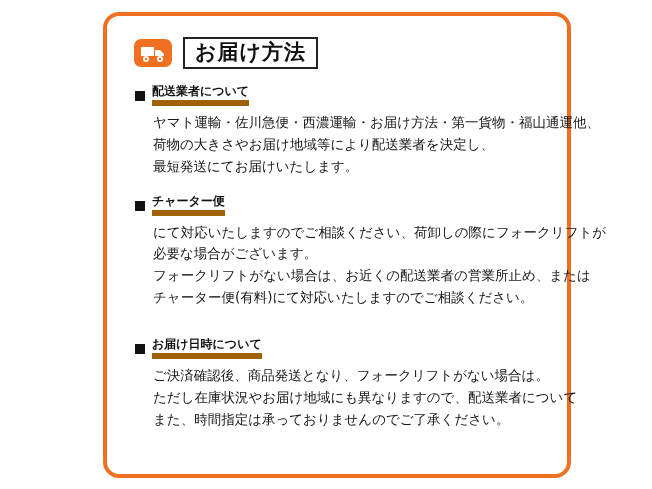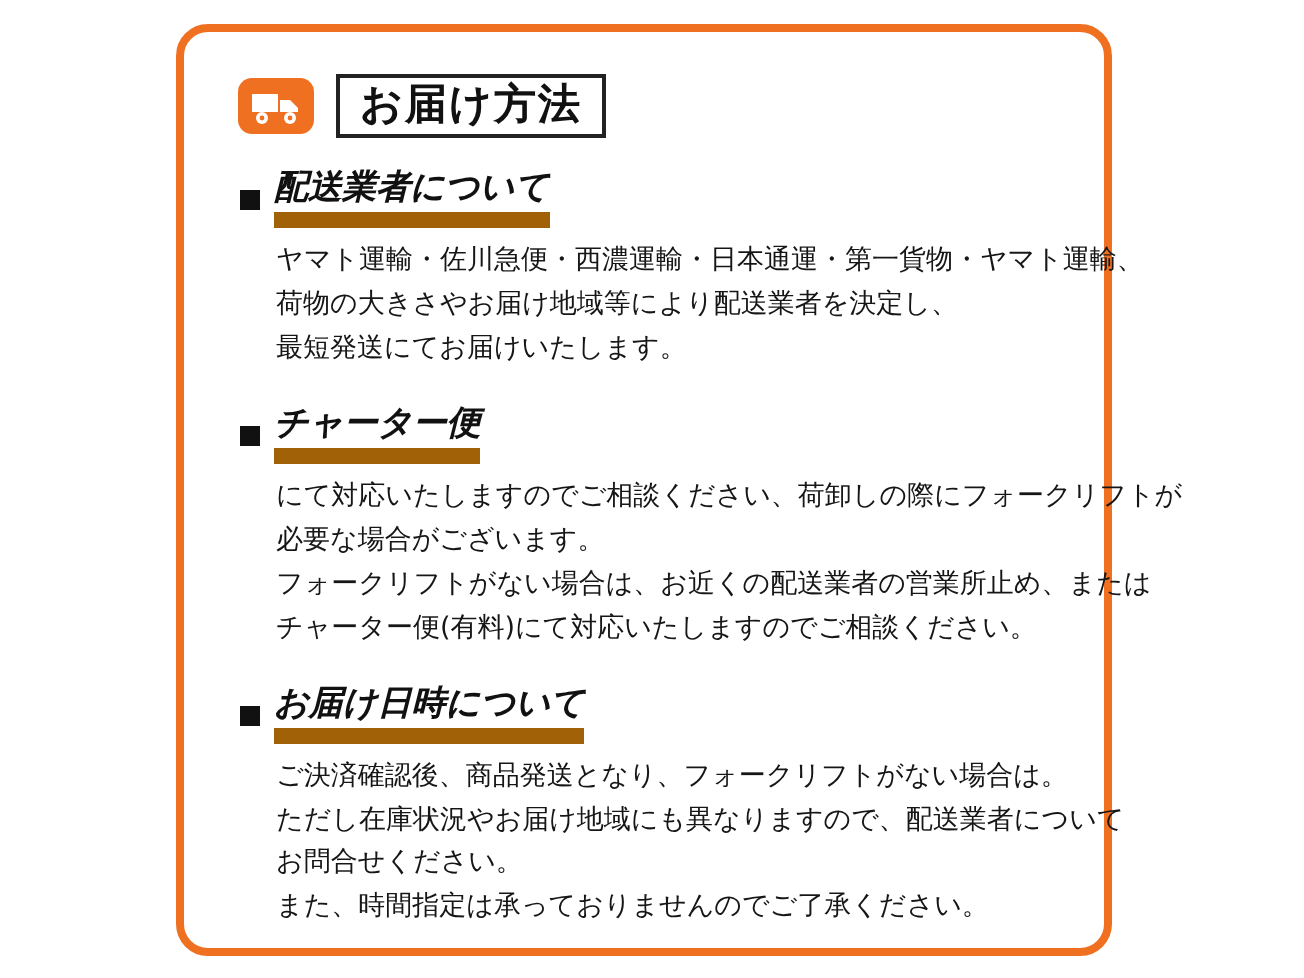--- a/index.html
+++ b/index.html
@@ -15,21 +15,21 @@
   }
   .page {
     position: relative;
     width: 652px;
     height: 489px;
     background: #ffffff;
     box-sizing: border-box;
   }
   .panel {
     position: absolute;
-    left: 88px;
+    left: 103px;
     top: 12px;
     width: 468px;
     height: 466px;
     border: 4px solid #f07022;
     border-radius: 16px;
     background: #ffffff;
     box-sizing: border-box;
     padding: 18px 22px 10px 22px;
   }
   
@@ -71,41 +71,40 @@
   }
   .sq {
     width: 10px;
     height: 10px;
     background: #111111;
     flex: 0 0 auto;
     display: inline-block;
     margin-top: 2px;
   }
   .section-title {
-    font-size: 17px;
+    font-size: 12px;
     font-weight: bold;
     color: #111111;
-    border-bottom: 8px solid #a16207;
+    border-bottom: 6px solid #a16207;
     padding-bottom: 1px;
     line-height: 1.25;
     white-space: nowrap;
-    font-style: italic;
   }
   .body-lines {
     margin-left: 18px;
   }
   .line {
     font-size: 13.5px;
     color: #161616;
     line-height: 1.62;
     white-space: nowrap;
   }
   .sec-1 .line { font-size: 13.5px; }
   .sec-2 { margin-top: 16px; }
-  .sec-3 { margin-top: 16px; }
+  .sec-3 { margin-top: 28px; }
 </style>
 </head>
 <body>
 
 <div class="page">
   <div class="panel">
 
     <div class="title-row">
       <span class="truck-icon">
         <svg width="40" height="34" viewBox="0 0 40 34">
@@ -122,21 +121,21 @@
         <span class="title-text">お届け方法</span>
       </span>
     </div>
 
     <div class="section sec-1">
       <div class="section-head">
         <span class="sq"></span>
         <span class="section-title">配送業者について</span>
       </div>
       <div class="body-lines">
-        <div class="line">ヤマト運輸・佐川急便・西濃運輸・日本通運・第一貨物・ヤマト運輸、</div>
+        <div class="line">ヤマト運輸・佐川急便・西濃運輸・お届け方法・第一貨物・福山通運他、</div>
         <div class="line">荷物の大きさやお届け地域等により配送業者を決定し、</div>
         <div class="line">最短発送にてお届けいたします。</div>
       </div>
     </div>
 
     <div class="section sec-2">
       <div class="section-head">
         <span class="sq"></span>
         <span class="section-title">チャーター便</span>
       </div>
@@ -149,19 +148,18 @@
     </div>
 
     <div class="section sec-3">
       <div class="section-head">
         <span class="sq"></span>
         <span class="section-title">お届け日時について</span>
       </div>
       <div class="body-lines">
         <div class="line">ご決済確認後、商品発送となり、フォークリフトがない場合は。</div>
         <div class="line">ただし在庫状況やお届け地域にも異なりますので、配送業者について</div>
-        <div class="line">お問合せください。</div>
         <div class="line">また、時間指定は承っておりませんのでご了承ください。</div>
       </div>
     </div>
 
   </div>
 </div>
 
 </body></html>

